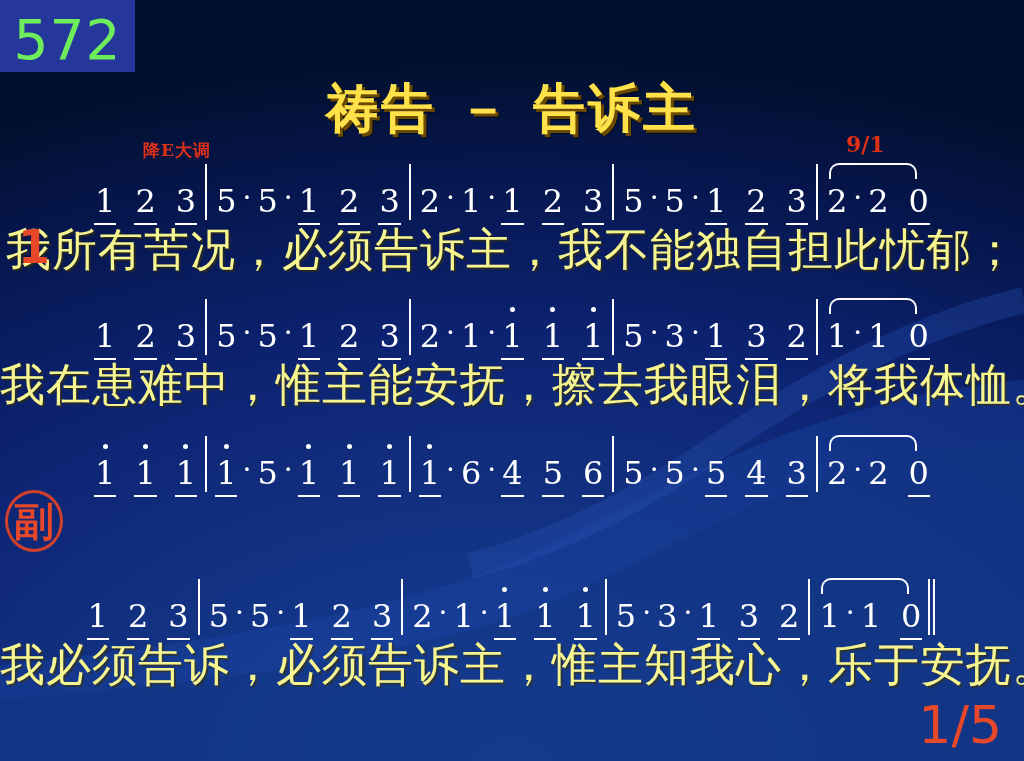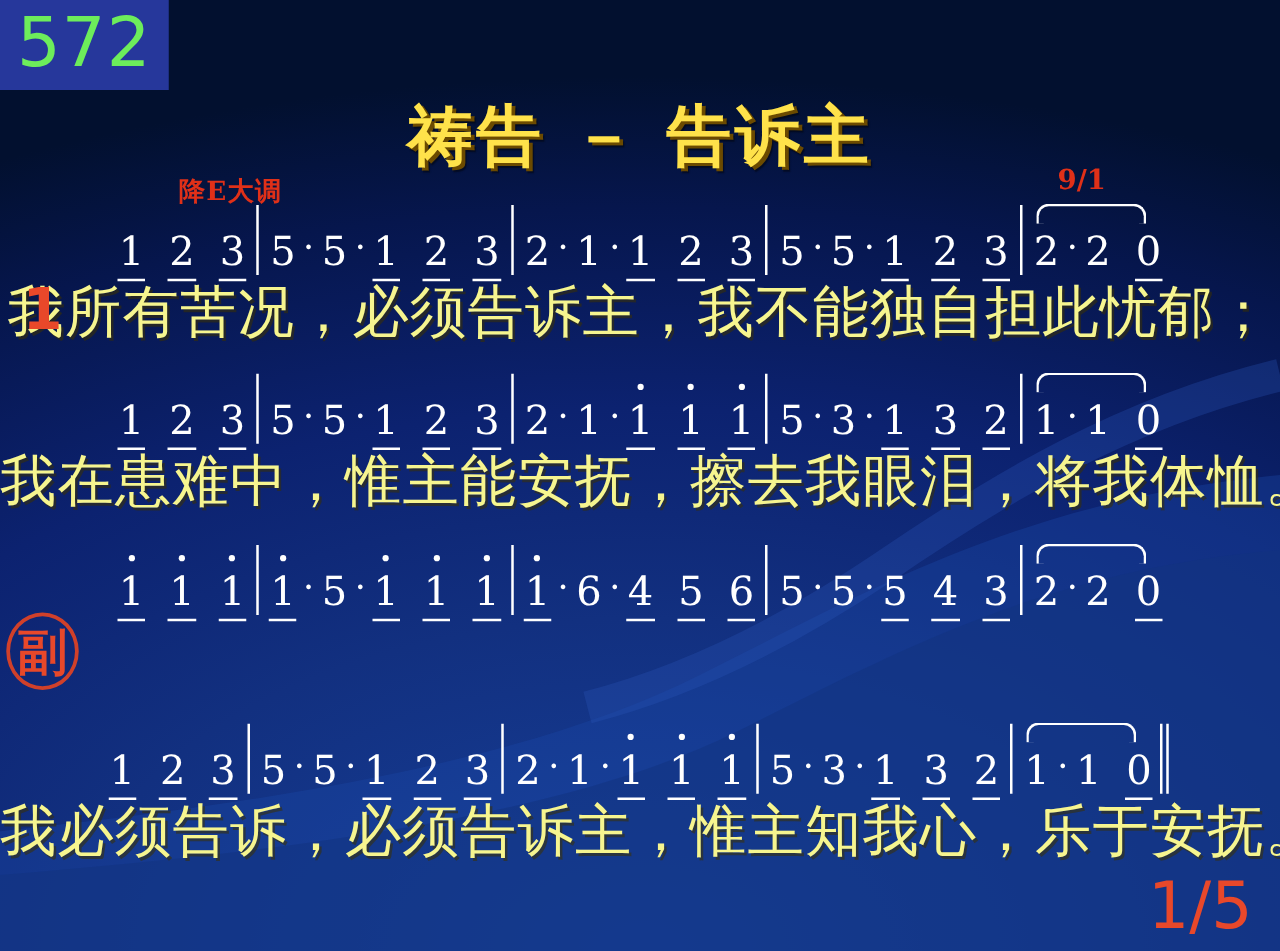--- a/index.html
+++ b/index.html
@@ -29,21 +29,21 @@
 
   
   .number-badge {
     position: absolute;
     left: 0px;
     top: 0px;
     width: 135px;
     height: 72px;
     background: #26379b;
     display: flex;
-    align-items: center;
+    align-items: flex-end;
     justify-content: center;
   }
   .number-badge .num {
     color: #6ded5b;
     font-size: 55px;
     line-height: 1;
     letter-spacing: 1px;
     font-family: "DejaVu Sans", "Liberation Sans", sans-serif;
     padding-bottom: 4px;
   }
@@ -62,21 +62,21 @@
     text-shadow: 3px 3px 0 #6b4a00, 4px 4px 1px rgba(0,0,0,.45);
     font-family: "DejaVu Sans", "Liberation Sans", sans-serif;
   }
 
   
   .keysig {
     position: absolute;
     left: 143px;
     top: 139px;
     color: #e03018;
-    font-size: 21px;
+    font-size: 17px;
     font-weight: bold;
     font-family: "DejaVu Serif", "Liberation Serif", serif;
     letter-spacing: 1px;
   }
   .meter {
     position: absolute;
     left: 846px;
     top: 131px;
     color: #e03018;
     font-size: 22px;

